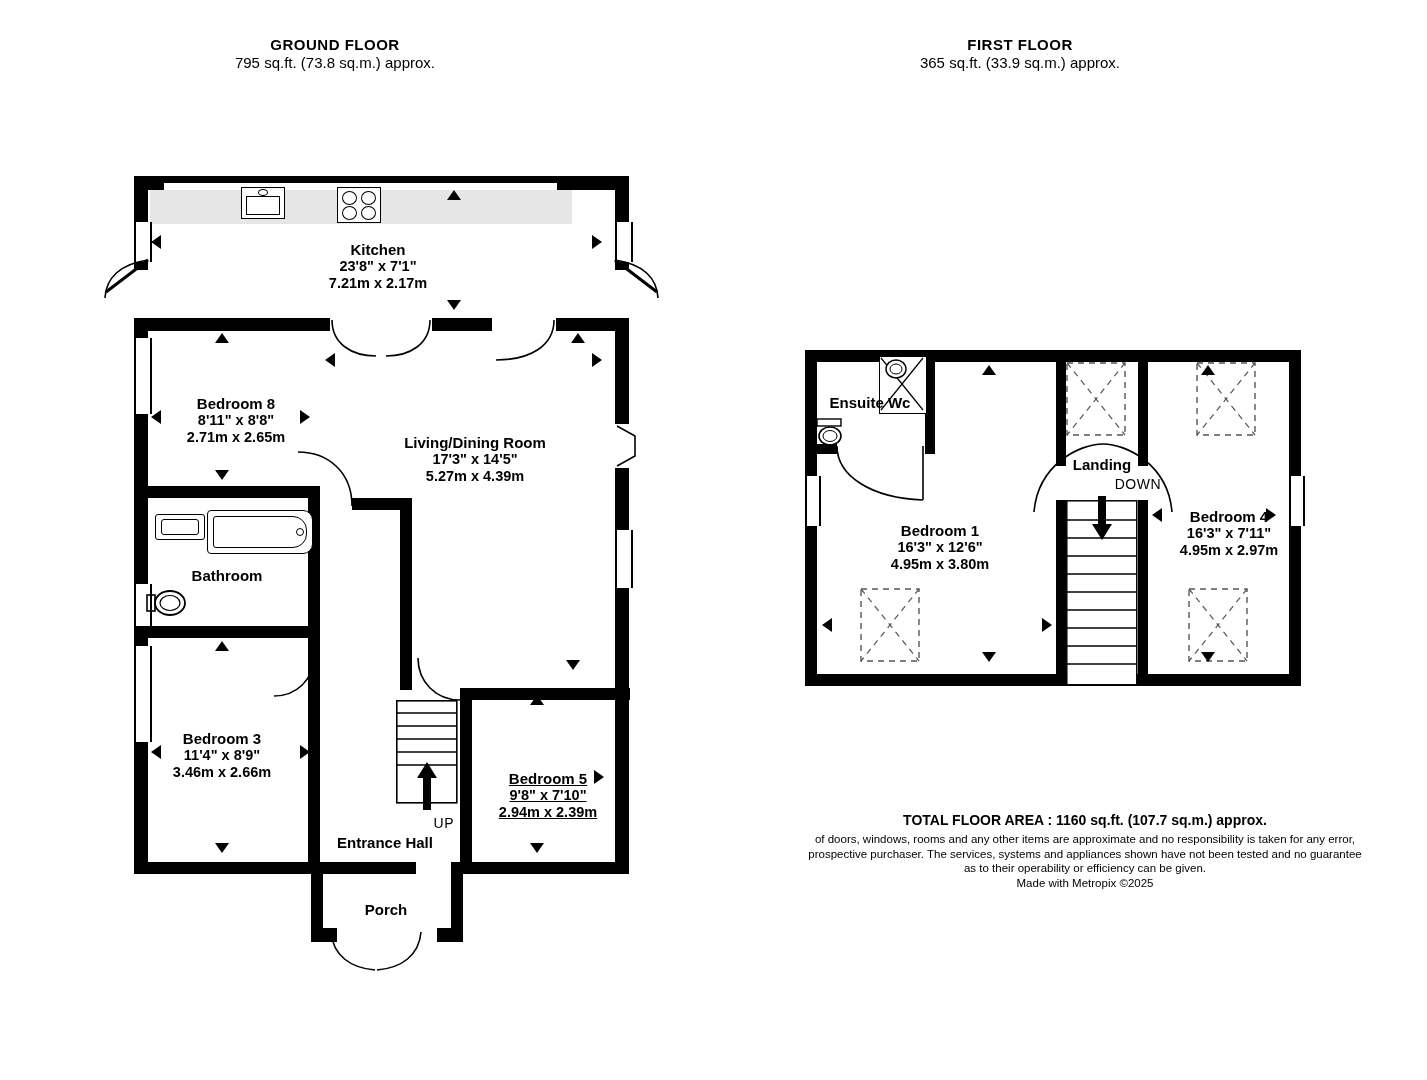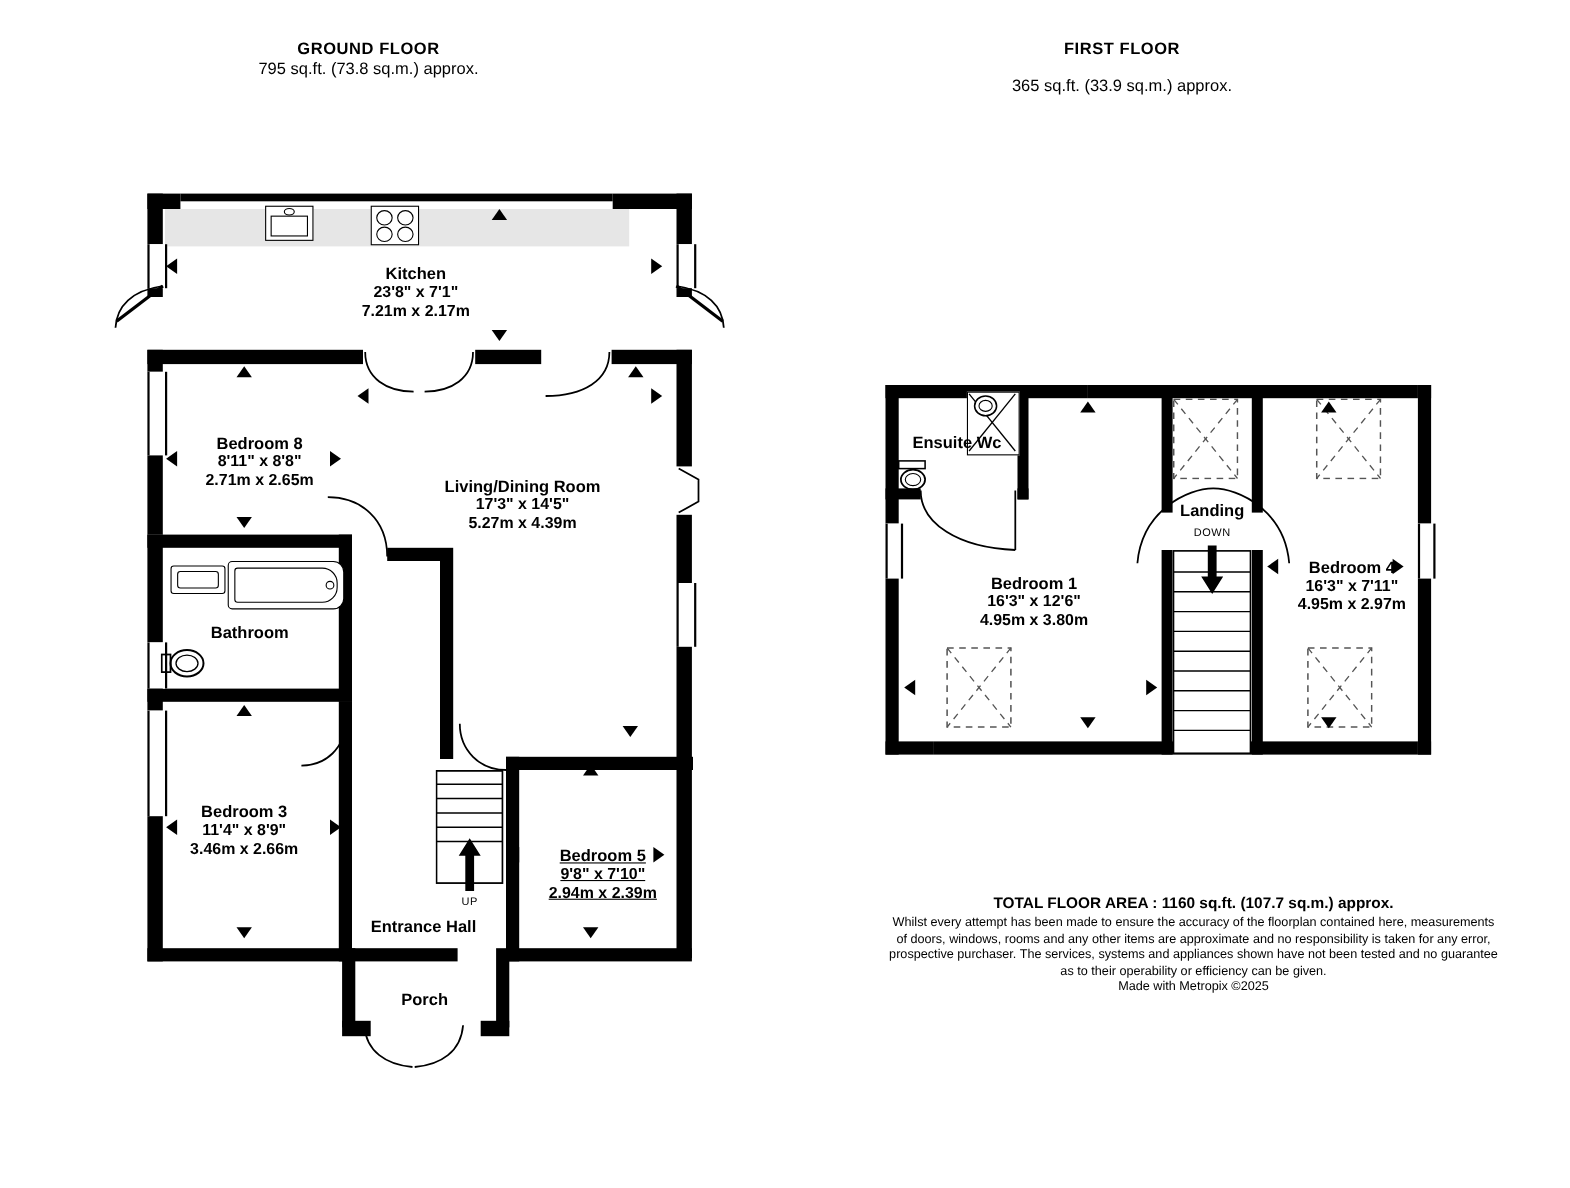--- a/index.html
+++ b/index.html
@@ -21,30 +21,30 @@
   .win{position:absolute;background:#fff;border-top:2px solid #000;border-bottom:2px solid #000;}
   .winv{position:absolute;background:#fff;border-left:2px solid #000;border-right:2px solid #000;}
   .shade{position:absolute;background:#e6e6e6;}
   .arrow{position:absolute;width:0;height:0;}
   .ar-up{border-left:7px solid transparent;border-right:7px solid transparent;border-bottom:10px solid #000;}
   .ar-dn{border-left:7px solid transparent;border-right:7px solid transparent;border-top:10px solid #000;}
   .ar-lf{border-top:7px solid transparent;border-bottom:7px solid transparent;border-right:10px solid #000;}
   .ar-rt{border-top:7px solid transparent;border-bottom:7px solid transparent;border-left:10px solid #000;}
   .disclaimer{font-size:11.5px;line-height:14.5px;text-align:center;color:#000;}
   .totalarea{font-size:14px;font-weight:bold;text-align:center;}
-  .updown{font-size:10px;text-align:center;letter-spacing:.5px;}
+  .updown{font-size:14px;text-align:right;letter-spacing:.5px;}
 </style>
 </head>
 <body>
 
 <div class="abs ttl" style="left:135px;top:36px;width:400px;">GROUND FLOOR</div>
 <div class="abs sub" style="left:135px;top:54px;width:400px;">795 sq.ft. (73.8 sq.m.) approx.</div>
 
 <div class="abs ttl" style="left:820px;top:36px;width:400px;">FIRST FLOOR</div>
-<div class="abs sub" style="left:820px;top:54px;width:400px;margin-top:16px;">365 sq.ft. (33.9 sq.m.) approx.</div>
+<div class="abs sub" style="left:820px;top:54px;width:400px;">365 sq.ft. (33.9 sq.m.) approx.</div>
 
 <div class="abs" style="left:0;top:0;width:700px;height:1000px;">
 
   <div class="shade" style="left:150px;top:190px;width:422px;height:34px;"></div>
 
   <div class="abs" style="left:241px;top:187px;width:42px;height:30px;border:1.6px solid #000;background:#fff;"></div>
   <div class="abs" style="left:246px;top:196px;width:32px;height:17px;border:1.4px solid #000;background:#fff;"></div>
   <div class="abs" style="left:258px;top:189px;width:8px;height:5px;border:1.3px solid #000;border-radius:50%;background:#fff;"></div>
 
   <div class="abs" style="left:337px;top:187px;width:42px;height:34px;border:1.6px solid #000;background:#fff;"></div>
@@ -426,18 +426,17 @@
 
   <div class="abs roomlabel" style="left:396px;top:508px;width:146px;">
     <div class="nm">Bedroom 4</div>
     <div class="dm">16'3"  x 7'11"</div>
     <div class="dm">4.95m  x 2.97m</div>
   </div>
 </div>
 
 <div class="abs totalarea" style="left:775px;top:812px;width:620px;">TOTAL FLOOR AREA : 1160 sq.ft. (107.7 sq.m.) approx.</div>
 <div class="abs disclaimer" style="left:775px;top:832px;width:620px;">
-  <div>Whilst every attempt has been made to ensure the accuracy of the floorplan contained here, measurements</div>
   <div>of doors, windows, rooms and any other items are approximate and no responsibility is taken for any error,</div>
   <div>prospective purchaser. The services, systems and appliances shown have not been tested and no guarantee</div>
   <div>as to their operability or efficiency can be given.</div>
   <div>Made with Metropix ©2025</div>
 </div>
 
 </body></html>

